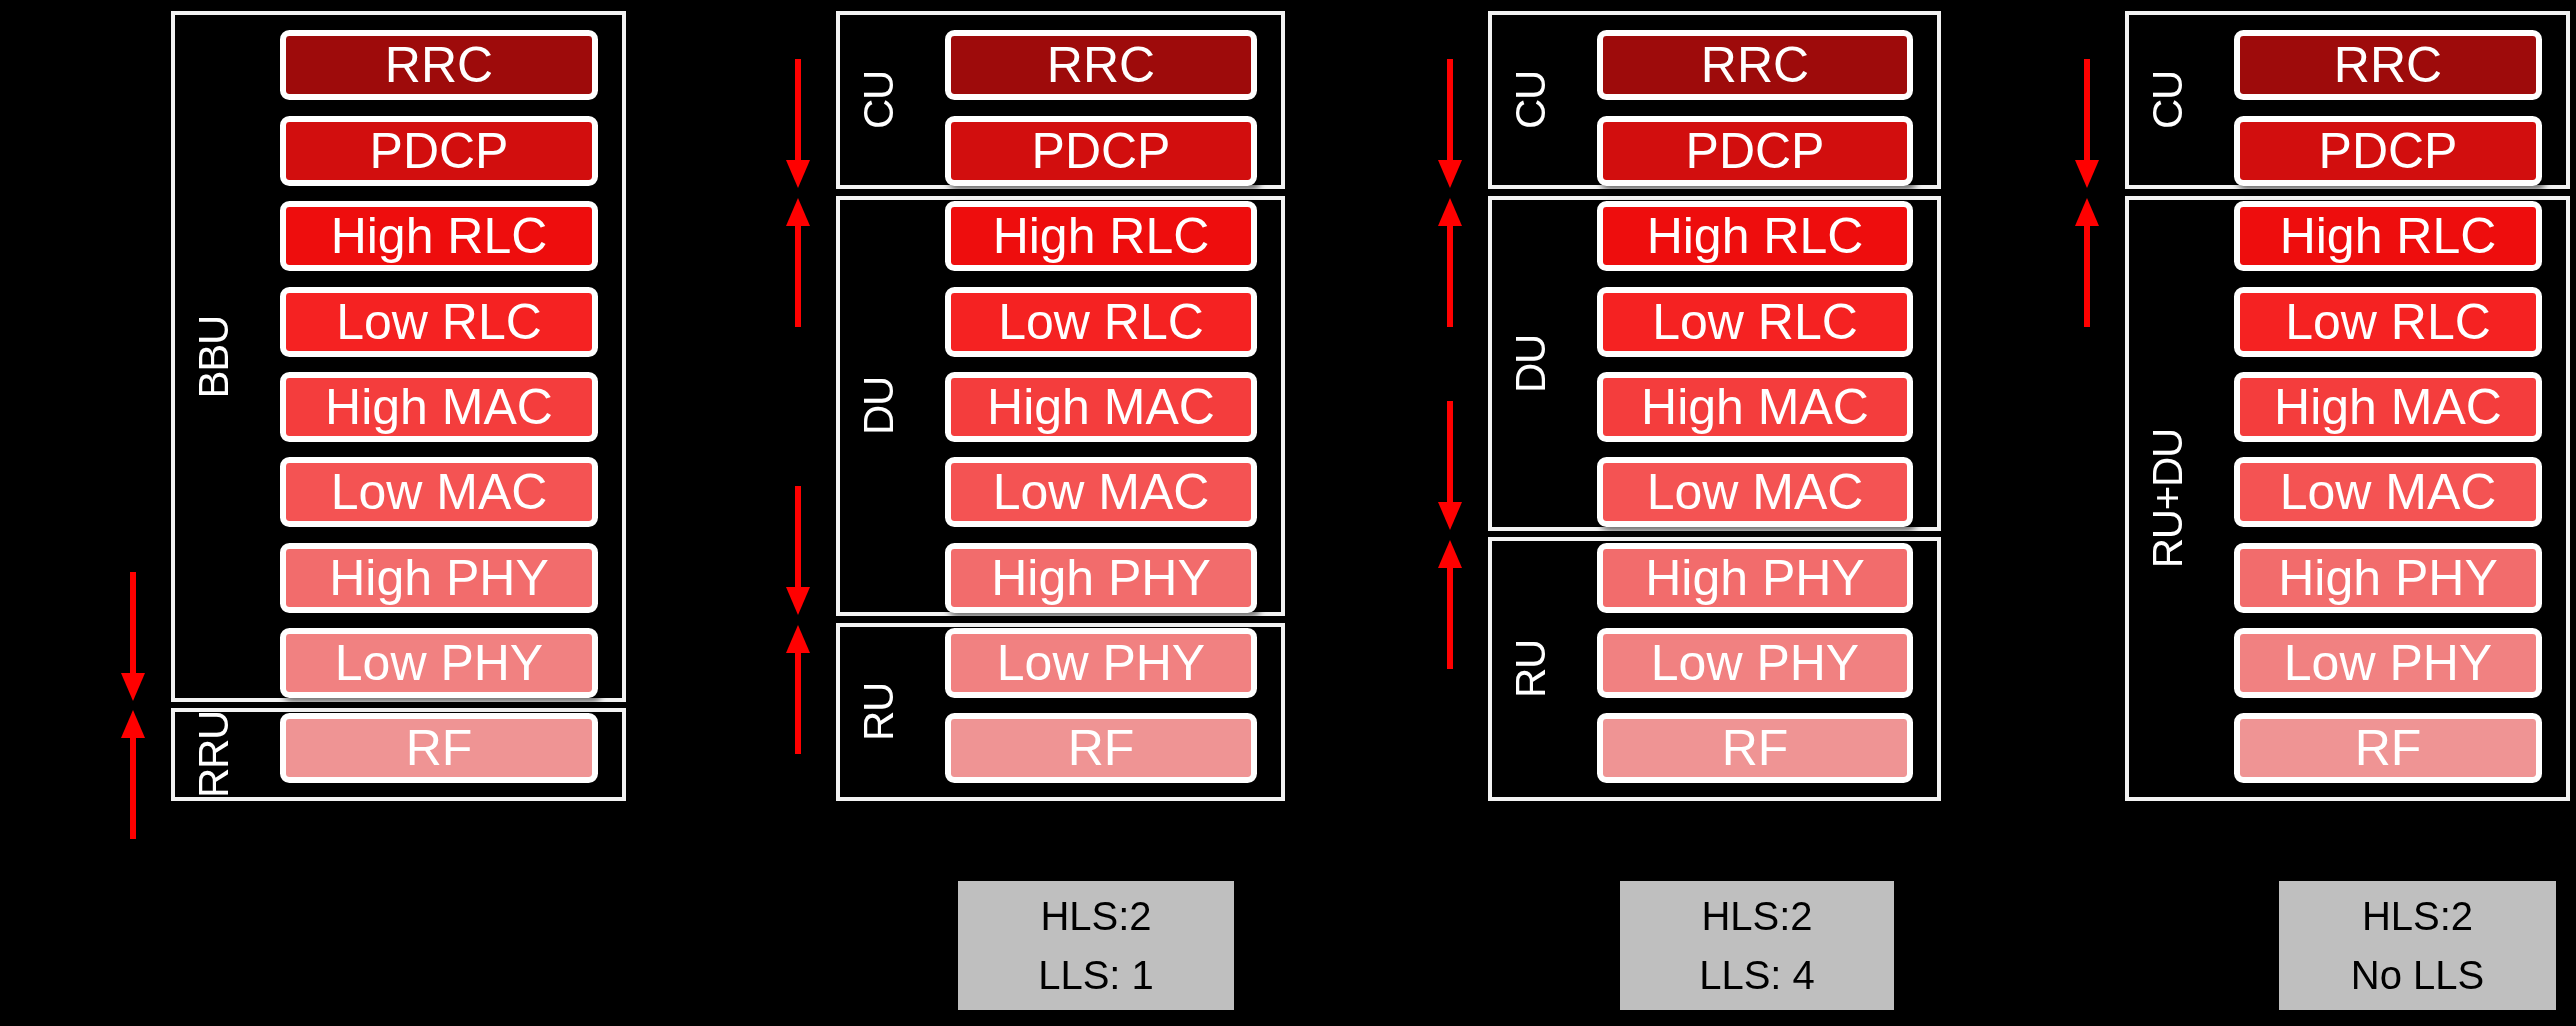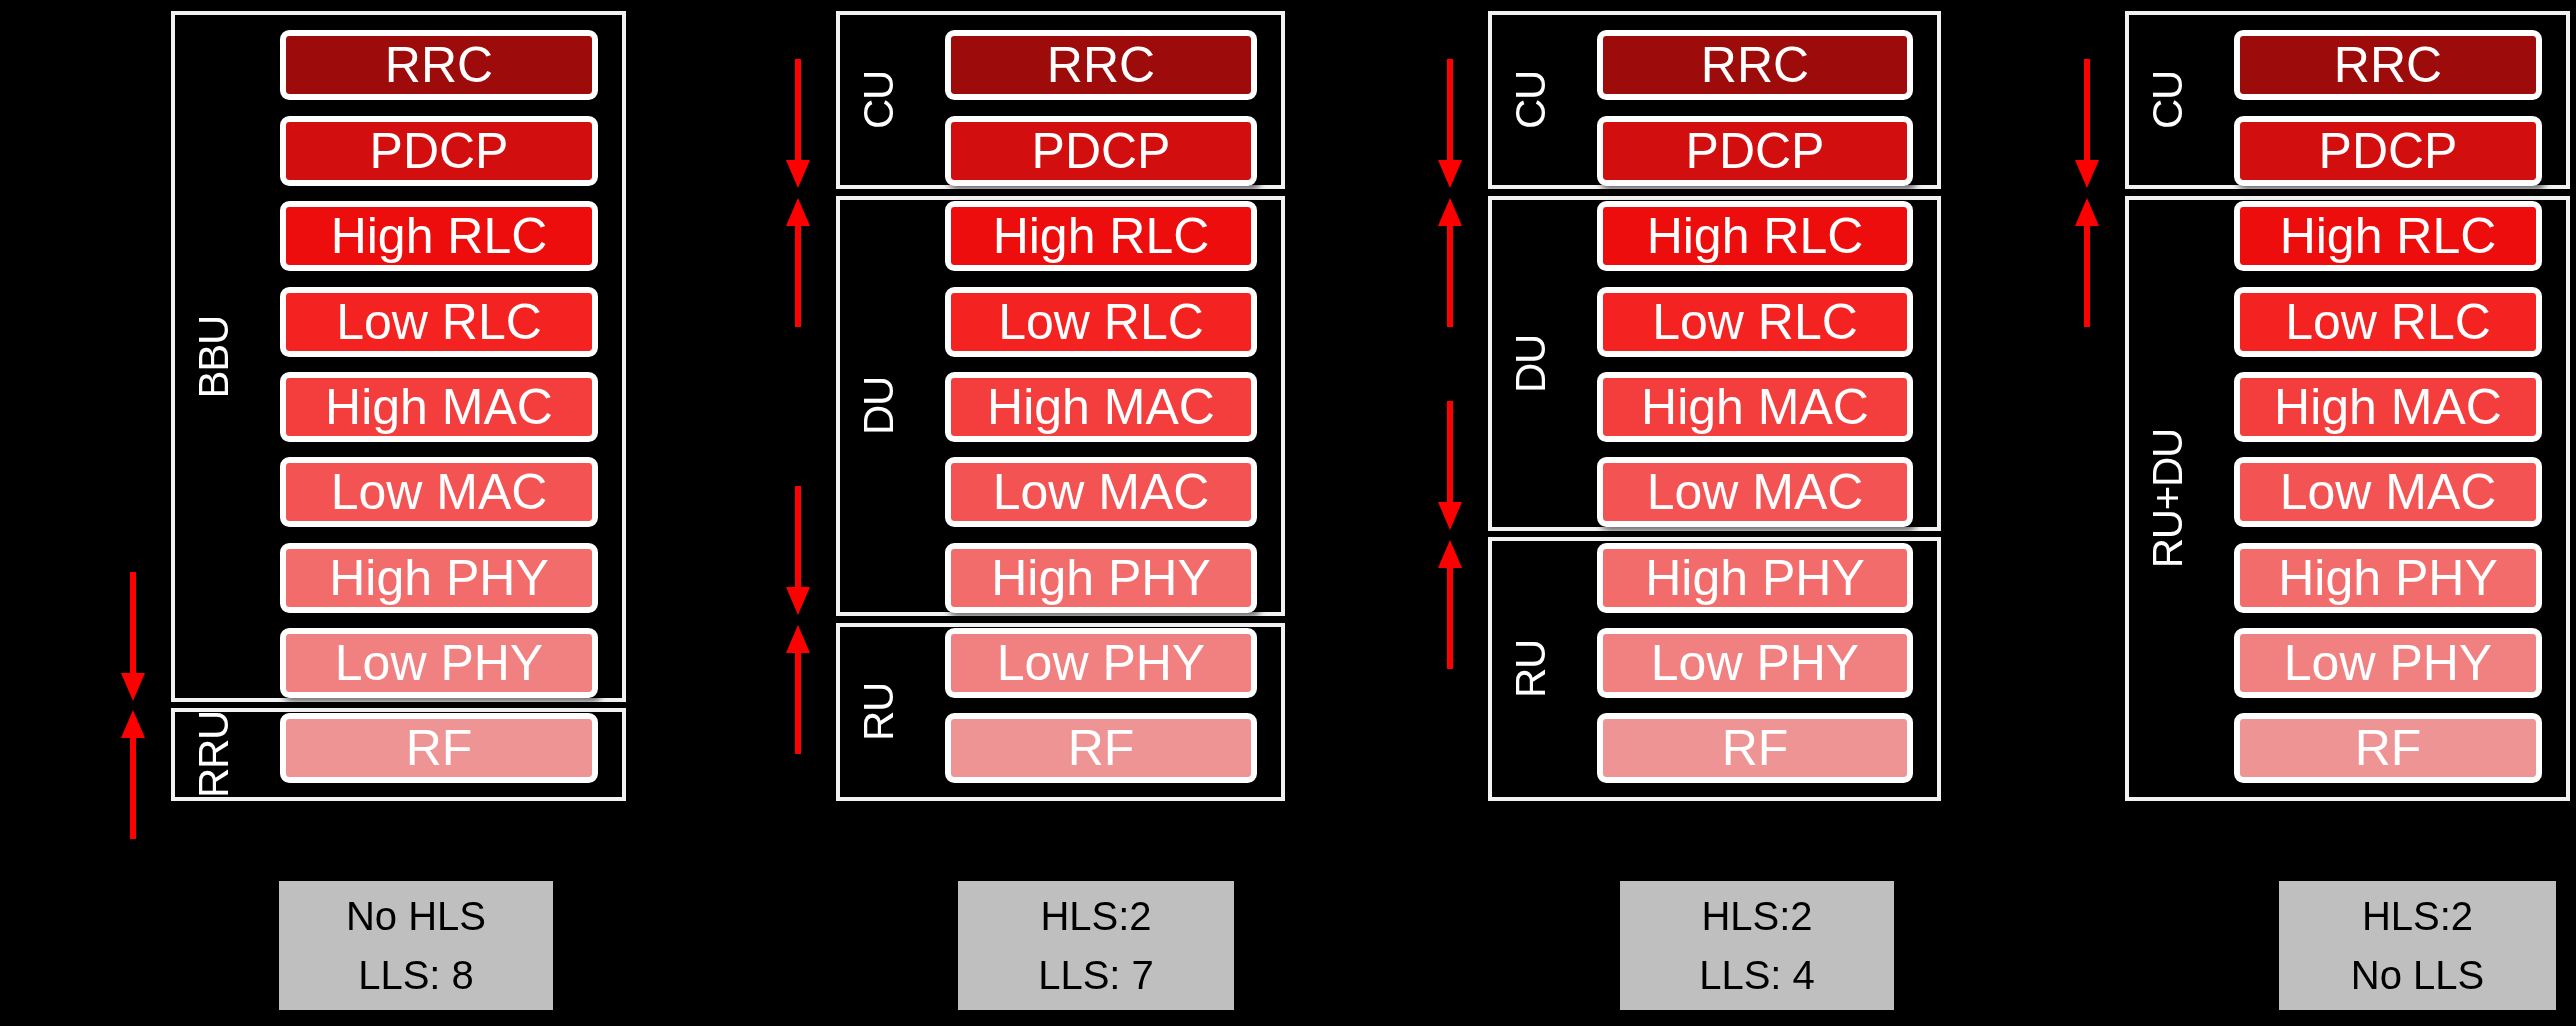--- a/index.html
+++ b/index.html
@@ -235,27 +235,23 @@
     <div class="arrow" style="top:48px;">
       <div class="aline" style="height:101px;"></div>
         <div class="ahead-down"></div>
     </div>
     <div class="arrow" style="top:187px;">
       <div class="ahead-up"></div>
         <div class="aline" style="height:101px;"></div>
     </div>
   </div>
 
-  <div class="caption" style="left:279px;width:274px;">
-    <div>No HLS</div>
-    <div>LLS: 8</div>
-  </div>
   <div class="caption" style="left:958px;width:276px;">
     <div>HLS:2</div>
-    <div>LLS: 7</div>
+    <div>LLS: 1</div>
   </div>
   <div class="caption" style="left:1620px;width:274px;">
     <div>HLS:2</div>
     <div>LLS: 4</div>
   </div>
   <div class="caption" style="left:2279px;width:277px;">
     <div>HLS:2</div>
     <div>No LLS</div>
   </div>
 

